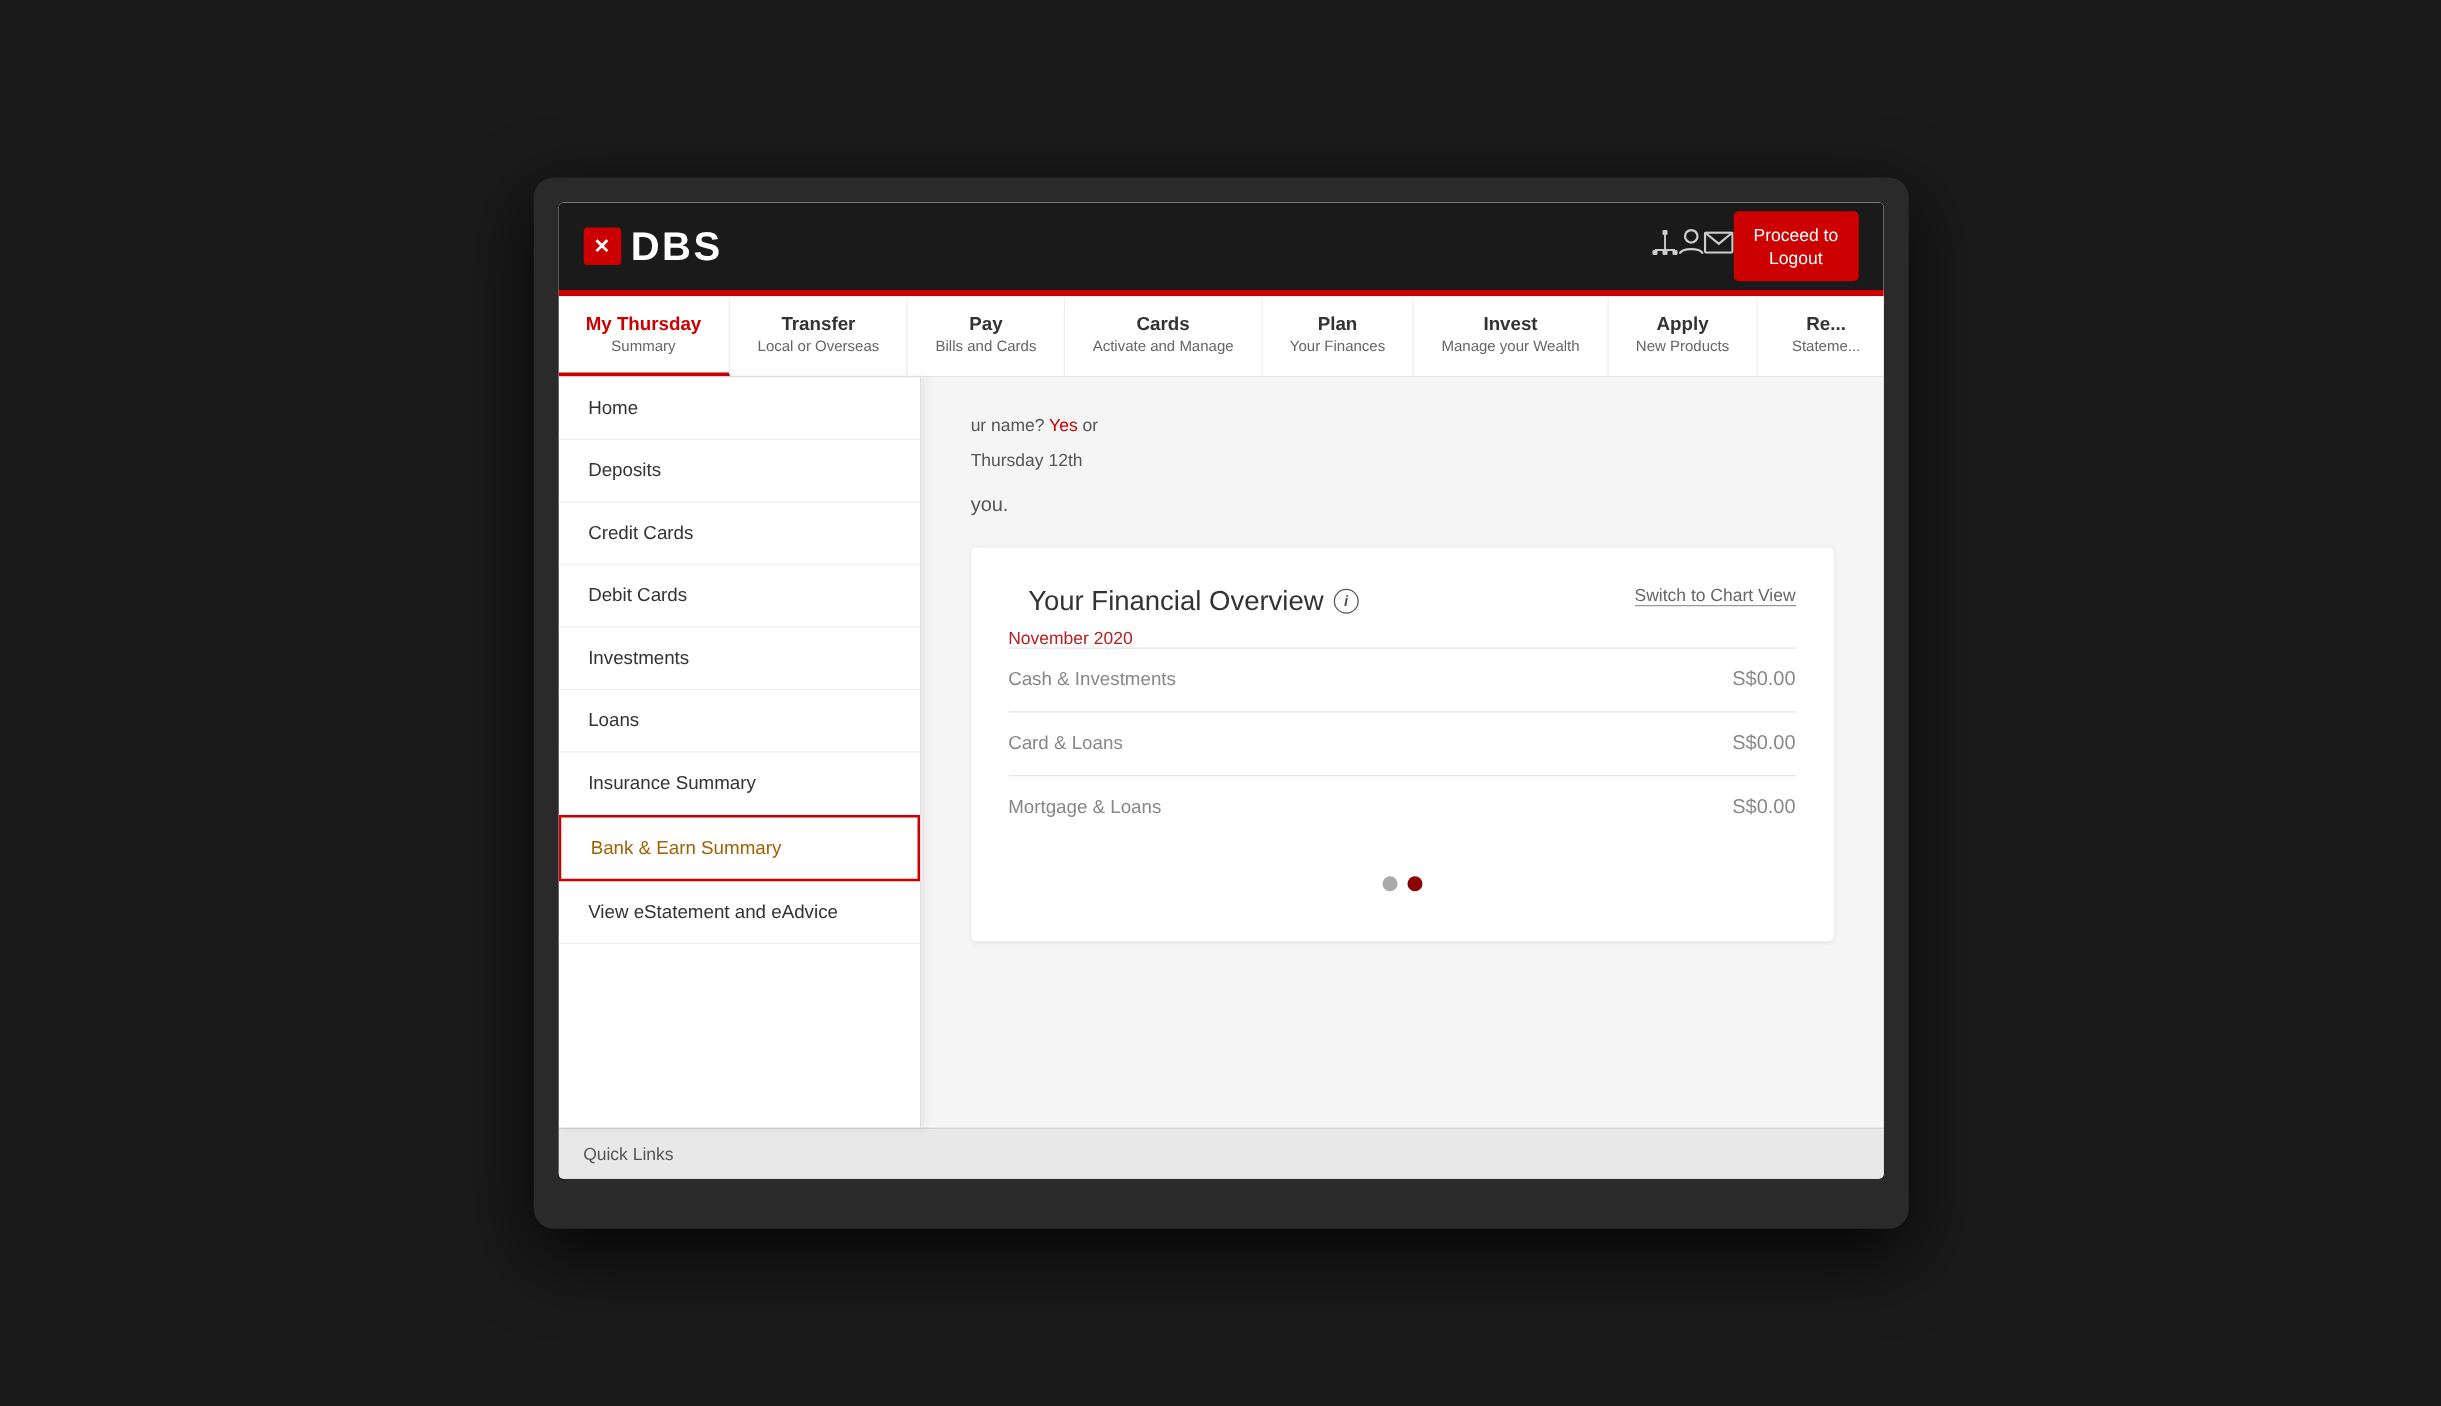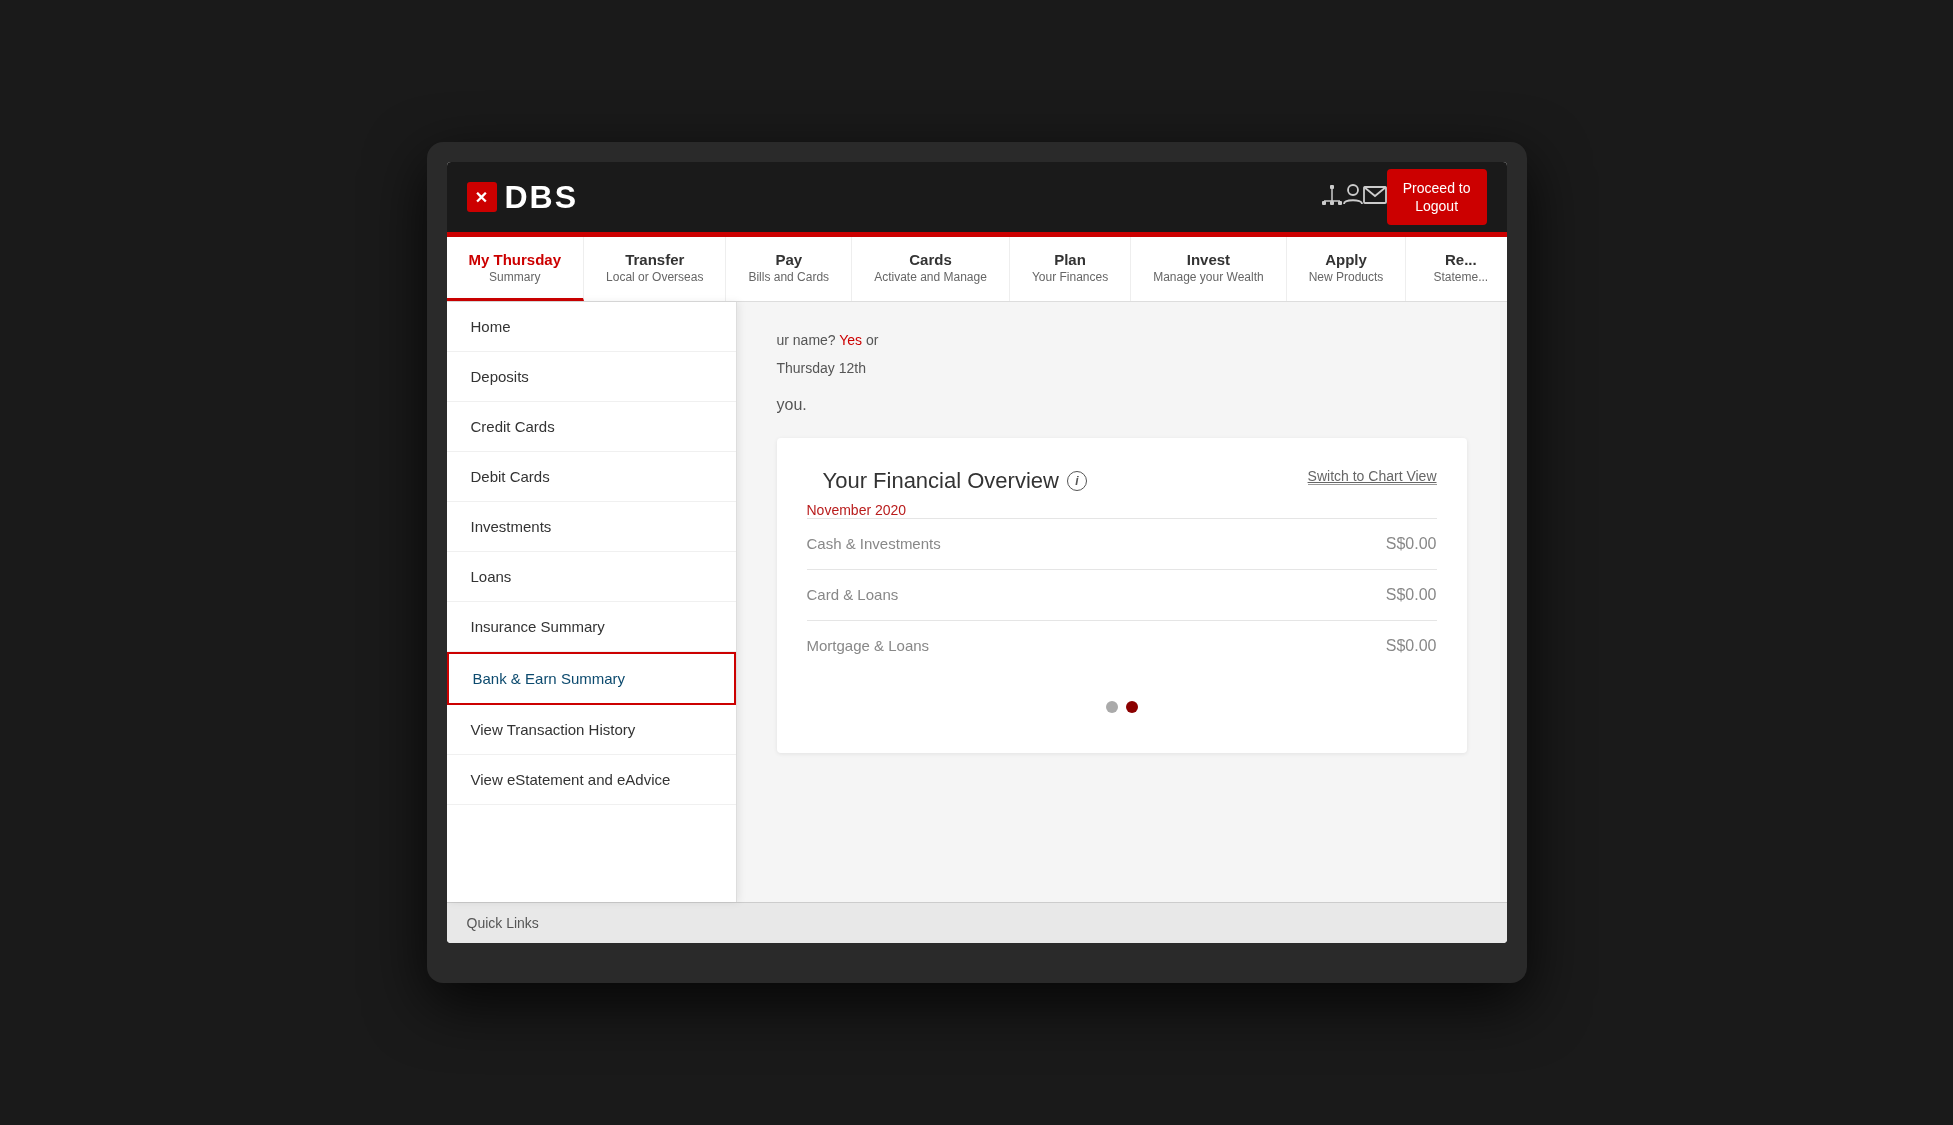--- a/index.html
+++ b/index.html
@@ -131,21 +131,21 @@
     }
     .sidebar-item {
       padding: 16px 24px;
       font-size: 15px;
       color: #333;
       cursor: pointer;
       border-bottom: 1px solid #f0f0f0;
     }
     .sidebar-item.active {
       border: 2px solid #cc0000;
-      color: #0c4a6e;
+      color: #a16207;
       font-weight: normal;
       background: #fff;
     }
     
     .content-area {
       flex: 1;
       background: #f5f5f5;
       padding: 30px 40px;
     }
     .financial-overview {
@@ -181,21 +181,20 @@
       justify-content: center;
       font-size: 12px;
       color: #555;
       cursor: pointer;
       font-style: italic;
       font-weight: bold;
     }
     .switch-link {
       color: #666;
       font-size: 14px;
-      text-decoration: underline;
       cursor: pointer;
       border-bottom: 1px solid #999;
     }
     .overview-date {
       color: #b91c1c;
       font-size: 14px;
     }
     .yes-link {
       color: #cc0000;
       cursor: pointer;
@@ -323,21 +322,20 @@
 
       <div class="sidebar">
         <div class="sidebar-item">Home</div>
         <div class="sidebar-item">Deposits</div>
         <div class="sidebar-item">Credit Cards</div>
         <div class="sidebar-item">Debit Cards</div>
         <div class="sidebar-item">Investments</div>
         <div class="sidebar-item">Loans</div>
         <div class="sidebar-item">Insurance Summary</div>
         <div class="sidebar-item active">Bank &amp; Earn Summary</div>
-        <div class="sidebar-item">View Transaction History</div>
         <div class="sidebar-item">View eStatement and eAdvice</div>
       </div>
 
       <div class="content-area">
 
         <div style="margin-bottom:12px; font-size:14px; color:#555;">
           <span>ur name? </span><span class="yes-link">Yes</span><span> or</span>
         </div>
         <div style="margin-bottom:20px; font-size:14px; color:#555;">
           <span>Thursday 12th</span>

